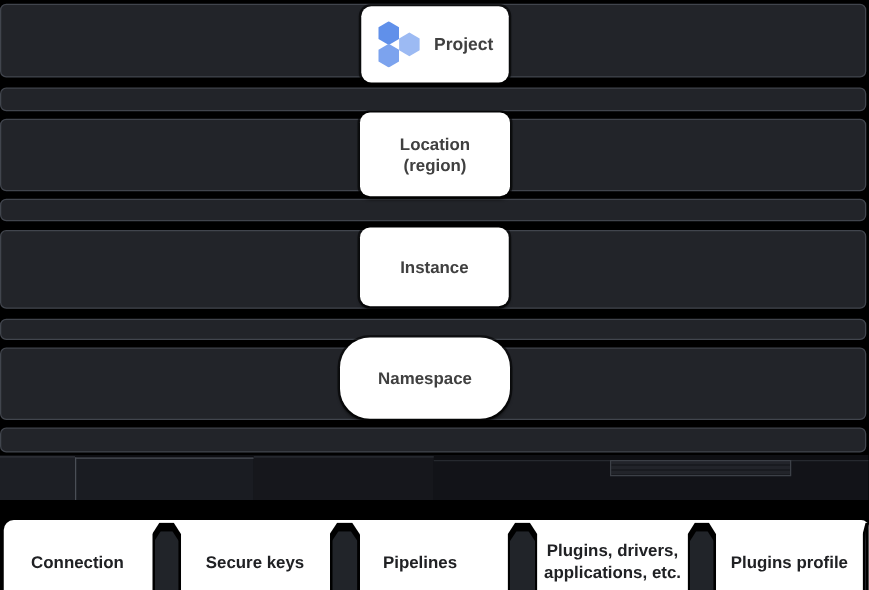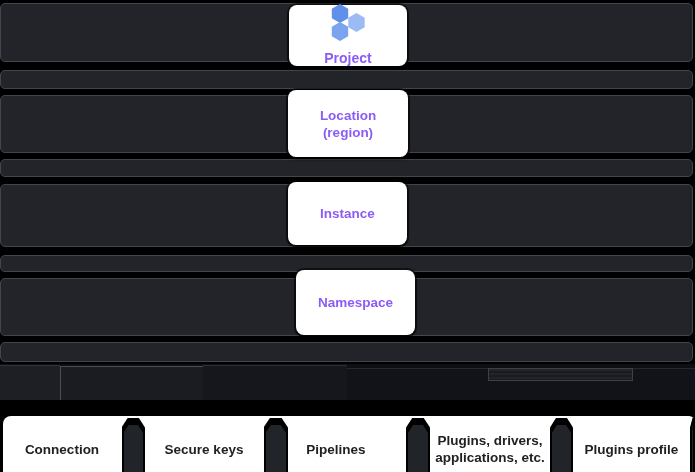--- a/index.html
+++ b/index.html
@@ -8,23 +8,22 @@
     font-family:"Liberation Sans","DejaVu Sans",sans-serif;
   }
   .band{
     position:absolute;left:0;width:693px;
     background:#222429;border:1px solid #41454d;border-radius:5px;
     box-sizing:border-box;
   }
   .chip{
     position:absolute;background:#fff;border-radius:8px;
     display:flex;align-items:center;justify-content:center;
-    color:#8b5cf6;font-weight:bold;font-size:13.5px;line-height:17px;text-align:center;
+    color:#404040;font-weight:bold;font-size:13.5px;line-height:17px;text-align:center;
     box-shadow:0 2px 3px rgba(0,0,0,.9),0 0 0 2px rgba(0,0,0,.55);
-    flex-direction:column;
   }
   .chip .two-line{display:block;}
   #project-chip{gap:9px;font-size:14px;}
   .artifact{position:absolute;box-sizing:border-box;}
   #children-row{
     position:absolute;left:3px;top:416px;width:692px;height:66px;
     background:#fff;border-radius:8px 6px 6px 8px;
   }
   .child-label{
     position:absolute;top:0;height:66px;display:flex;align-items:center;justify-content:center;
@@ -77,21 +76,21 @@
     <span class="two-line">
       <span style="display:block;">Location</span>
       <span style="display:block;text-align:center;">(region)</span>
     </span>
   </div>
 
   <div class="chip" style="left:288px;top:182px;width:119px;height:63px;justify-content:center;">
     <span>Instance</span>
   </div>
 
-  <div class="chip" style="left:296px;top:270px;width:119px;height:65px;">
+  <div class="chip" style="left:272px;top:270px;width:136px;height:65px;border-radius:24px;">
     <span>Namespace</span>
   </div>
 
   <div id="children-row">
 
     <div class="child-label" style="left:0;width:118px;">
       <span>Connection</span>
     </div>
     <div class="child-label" style="left:142px;width:118px;">
       <span>Secure keys</span>

